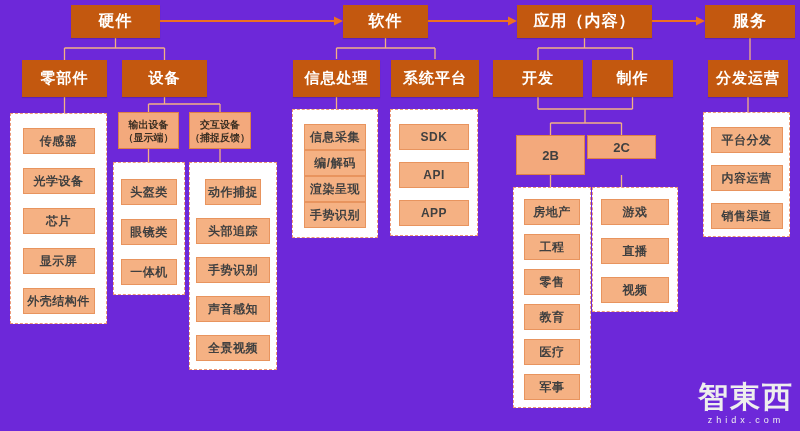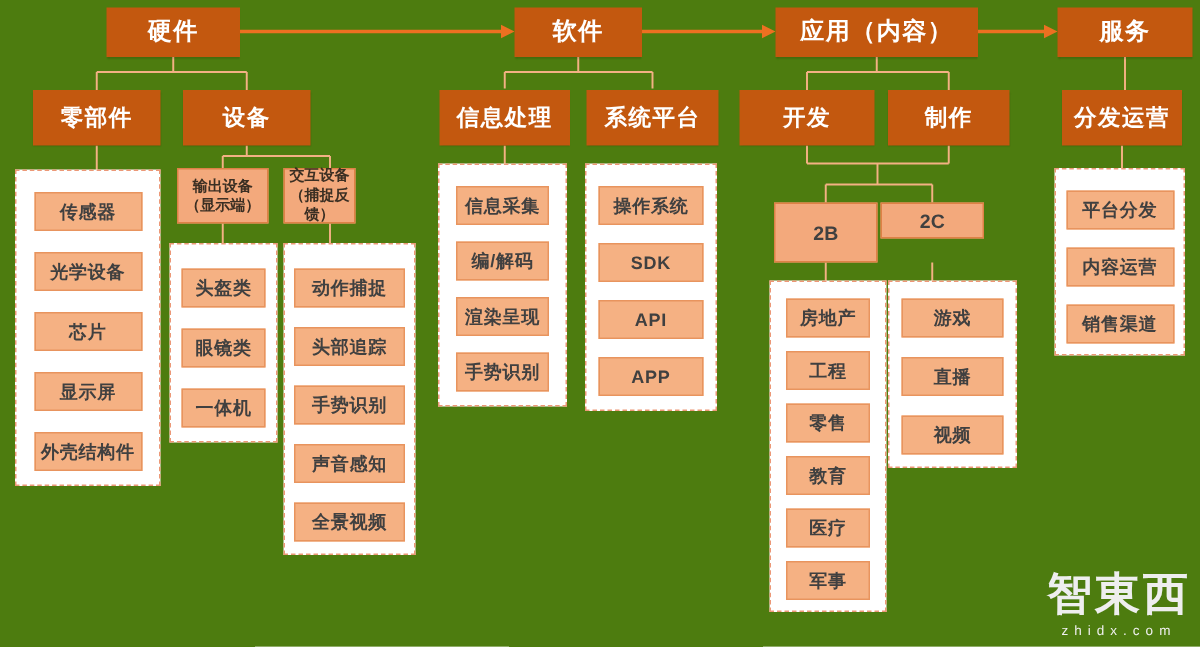--- a/index.html
+++ b/index.html
@@ -4,21 +4,21 @@
 <style>
   * { margin: 0; padding: 0; box-sizing: border-box; }
   html, body { background: #ffffff; }
   body {
     font-family: "Liberation Sans", "DejaVu Sans", sans-serif;
     width: 800px; height: 431px; overflow: hidden;
   }
   .canvas {
     position: relative;
     width: 800px; height: 431px;
-    background: #4d7c0f;
+    background: #6d28d9;
   }
   .canvas > div, .canvas > svg { position: absolute; }
 
   svg.wires { left: 0; top: 0; width: 800px; height: 431px; pointer-events: none; }
 
   .box1 {
     background: #C3580F;
     color: #ffffff;
     font-weight: bold;
     font-size: 16px;
@@ -125,21 +125,21 @@
   <div class="box2" style="left:293px;top:60px;width:87px;height:37px">信息处理</div>
   <div class="box2" style="left:391px;top:60px;width:88px;height:37px">系统平台</div>
   <div class="box2" style="left:493px;top:60px;width:90px;height:37px">开发</div>
   <div class="box2" style="left:592px;top:60px;width:81px;height:37px">制作</div>
   <div class="box2" style="left:708px;top:60px;width:80px;height:37px">分发运营</div>
 
   <div class="mid" style="left:118px;top:112px;width:61px;height:37px">
     <span>输出设备</span>
     <span>（显示端）</span>
   </div>
-  <div class="mid" style="left:189px;top:112px;width:48px;height:37px">
+  <div class="mid" style="left:189px;top:112px;width:62px;height:37px">
     <span>交互设备</span>
     <span>（捕捉反馈）</span>
   </div>
   <div class="seg" style="left:516px;top:135px;width:69px;height:40px">2B</div>
   <div class="seg" style="left:587px;top:135px;width:69px;height:24px">2C</div>
 
   <div class="group" style="left:10px;top:113px;width:97px;padding:14px 0 9px;gap:14px">
     <div class="leaf" style="width:72px">传感器</div>
     <div class="leaf" style="width:72px">光学设备</div>
     <div class="leaf" style="width:72px">芯片</div>
@@ -147,36 +147,35 @@
     <div class="leaf" style="width:72px">外壳结构件</div>
   </div>
 
   <div class="group" style="left:113px;top:162px;width:72px;padding:16px 0 9px;gap:14px">
     <div class="leaf" style="width:56px">头盔类</div>
     <div class="leaf" style="width:56px">眼镜类</div>
     <div class="leaf" style="width:56px">一体机</div>
   </div>
 
   <div class="group" style="left:189px;top:162px;width:88px;padding:16px 0 8px;gap:13px">
-    <div class="leaf" style="width:74px">动作捕捉</div>
+    <div class="leaf" style="width:56px">动作捕捉</div>
     <div class="leaf" style="width:74px">头部追踪</div>
     <div class="leaf" style="width:74px">手势识别</div>
     <div class="leaf" style="width:74px">声音感知</div>
     <div class="leaf" style="width:74px">全景视频</div>
   </div>
 
-  <div class="group" style="left:292px;top:109px;width:86px;padding:14px 0 9px;gap:11px">
+  <div class="group" style="left:292px;top:109px;width:86px;padding:14px 0 9px;gap:0">
     <div class="leaf" style="width:62px">信息采集</div>
     <div class="leaf" style="width:62px">编/解码</div>
     <div class="leaf" style="width:62px">渲染呈现</div>
     <div class="leaf" style="width:62px">手势识别</div>
   </div>
 
   <div class="group" style="left:390px;top:109px;width:88px;padding:14px 0 9px;gap:12px">
-    <div class="leaf" style="width:70px">操作系统</div>
     <div class="leaf" style="width:70px">SDK</div>
     <div class="leaf" style="width:70px">API</div>
     <div class="leaf" style="width:70px">APP</div>
   </div>
 
   <div class="group" style="left:513px;top:187px;width:78px;padding:11px 0 7px;gap:9px">
     <div class="leaf" style="width:56px">房地产</div>
     <div class="leaf" style="width:56px">工程</div>
     <div class="leaf" style="width:56px">零售</div>
     <div class="leaf" style="width:56px">教育</div>

